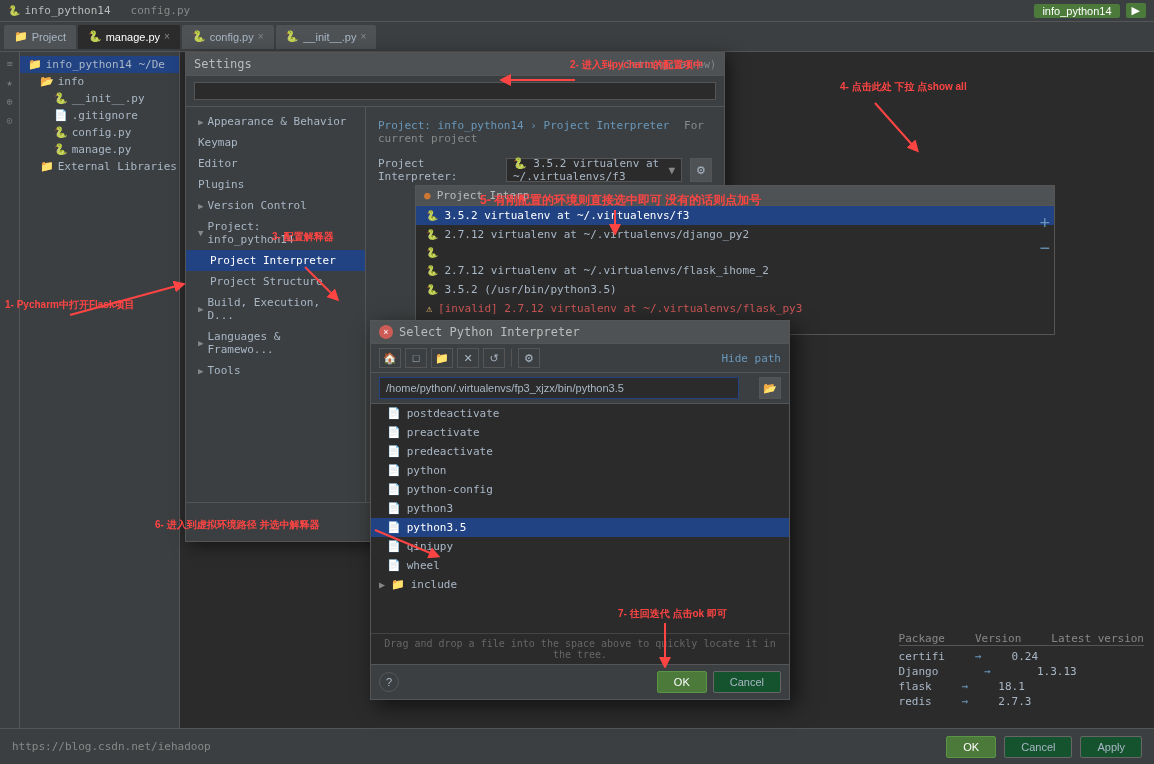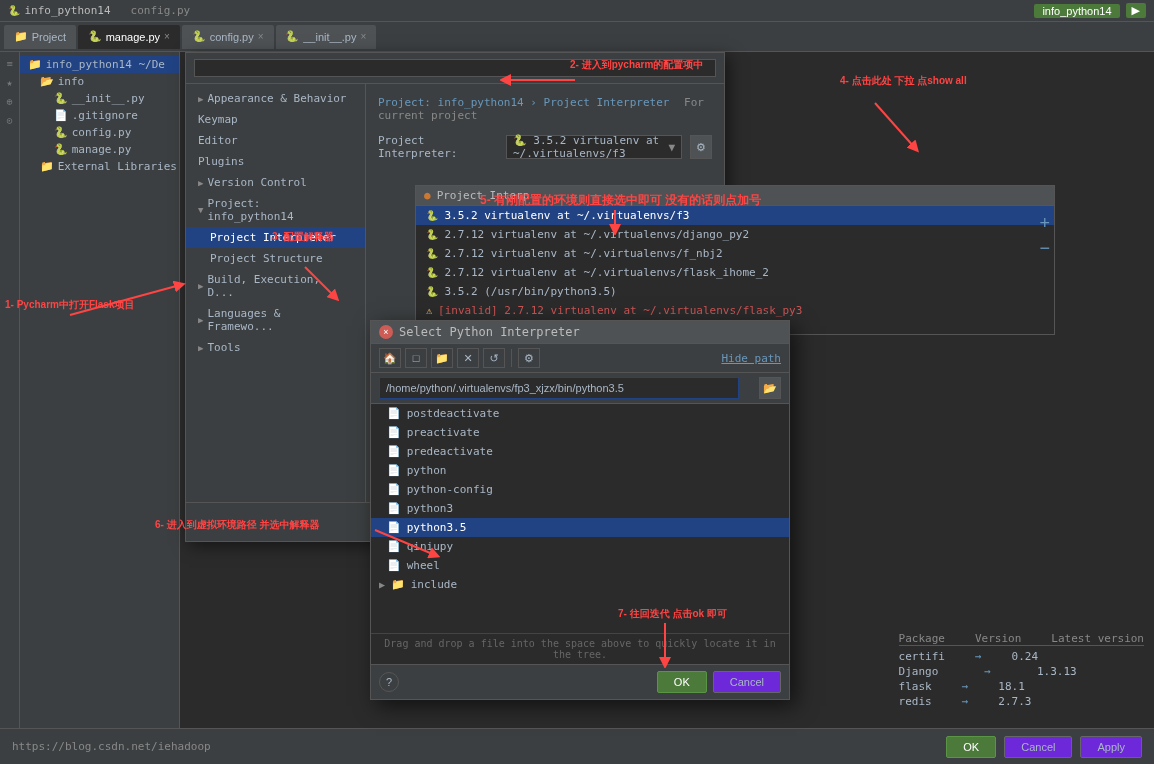--- a/index.html
+++ b/index.html
@@ -214,21 +214,21 @@
       cursor: pointer;
     }
     .settings-footer {
       padding: 8px 12px;
       display: flex;
       justify-content: flex-end;
       gap: 8px;
       border-top: 1px solid #555;
     }
     .btn {
-      background: #6d28d9;
+      background: #14532d;
       border: 1px solid #666;
       color: #a9b7c6;
       padding: 4px 16px;
       font-size: 11px;
       cursor: pointer;
       border-radius: 2px;
     }
     .btn.primary { background: #4c7a3a; border-color: #5a9445; color: #fff; }
 
     
@@ -457,21 +457,20 @@
 
     
     ::-webkit-scrollbar { width: 8px; height: 8px; }
     ::-webkit-scrollbar-track { background: #3c3f41; }
     ::-webkit-scrollbar-thumb { background: #555; border-radius: 2px; }
 
     .hide-path-link {
       font-size: 11px;
       color: #6897bb;
       cursor: pointer;
-      text-decoration: underline;
     }
     .dialog-toolbar-sep {
       width: 1px;
       height: 18px;
       background: #555;
       margin: 0 2px;
     }
   </style>
 </head>
 <body>
@@ -578,20 +577,24 @@
       <div style="display:flex; gap: 30px; margin-bottom: 2px;">
         <span>redis</span>
         <span style="color:#6897bb;">→</span>
         <span>2.7.3</span>
       </div>
     </div>
   </div>
 </div>
 
 <div class="settings-overlay">
+  <div class="settings-titlebar">
+    <span>Settings</span>
+    <span style="font-size:10px; color:#888;">← (Settings arrow)</span>
+  </div>
   <div class="settings-search">
     <input type="text" style="width: 100%; background: rgb(43, 43, 43); border: 1px solid rgb(85, 85, 85); color: rgb(169, 183, 198); padding: 2px 6px; font-size: 11px; outline: none;" placeholder="">
   </div>
   <div class="settings-body">
     <div class="settings-nav">
       <div class="settings-nav-item">
         <span class="arrow">▶</span>
         <span>Appearance &amp; Behavior</span>
       </div>
       <div class="settings-nav-item">
@@ -659,21 +662,20 @@
   <div class="interp-list-item selected">
     <span class="py-icon">🐍</span>
     <span>3.5.2 virtualenv at ~/.virtualenvs/f3</span>
   </div>
   <div class="interp-list-item">
     <span class="py-icon">🐍</span>
     <span>2.7.12 virtualenv at ~/.virtualenvs/django_py2</span>
   </div>
   <div class="interp-list-item">
     <span class="py-icon">🐍</span>
-    <span>2.7.12 virtualenv at ~/.virtualenvs/f_nbj2</span>
   </div>
   <div class="interp-list-item">
     <span class="py-icon">🐍</span>
     <span>2.7.12 virtualenv at ~/.virtualenvs/flask_ihome_2</span>
   </div>
   <div class="interp-list-item">
     <span class="py-icon">🐍</span>
     <span>3.5.2 (/usr/bin/python3.5)</span>
   </div>
   <div class="interp-list-item" style="color:#cc5555;">
@@ -789,21 +791,21 @@
 </div>
 <svg class="annotation-arrow" style="left:295px; top:262px; width:50px; height:40px;">
   <defs>
       <marker id="a3" markerWidth="6" markerHeight="6" refX="3" refY="3" orient="auto">
         <path d="M0,0 L6,3 L0,6 Z" fill="#ff4444"></path>
       </marker>
     </defs>
   <path d="M10,5 L40,35" stroke="#ff4444" stroke-width="2" fill="none" marker-end="url(#a3)"></path>
 </svg>
 
-<div class="annotation" style="left:840px; top:74px;">
+<div class="annotation" style="left:840px; top:80px;">
   <span>4- 点击此处  下拉 点show all</span>
 </div>
 <svg class="annotation-arrow" style="left:865px; top:98px; width:60px; height:55px;">
   <defs>
       <marker id="a4" markerWidth="6" markerHeight="6" refX="3" refY="3" orient="auto">
         <path d="M0,0 L6,3 L0,6 Z" fill="#ff4444"></path>
       </marker>
     </defs>
   <path d="M10,5 L50,50" stroke="#ff4444" stroke-width="2" fill="none" marker-end="url(#a4)"></path>
 </svg>

